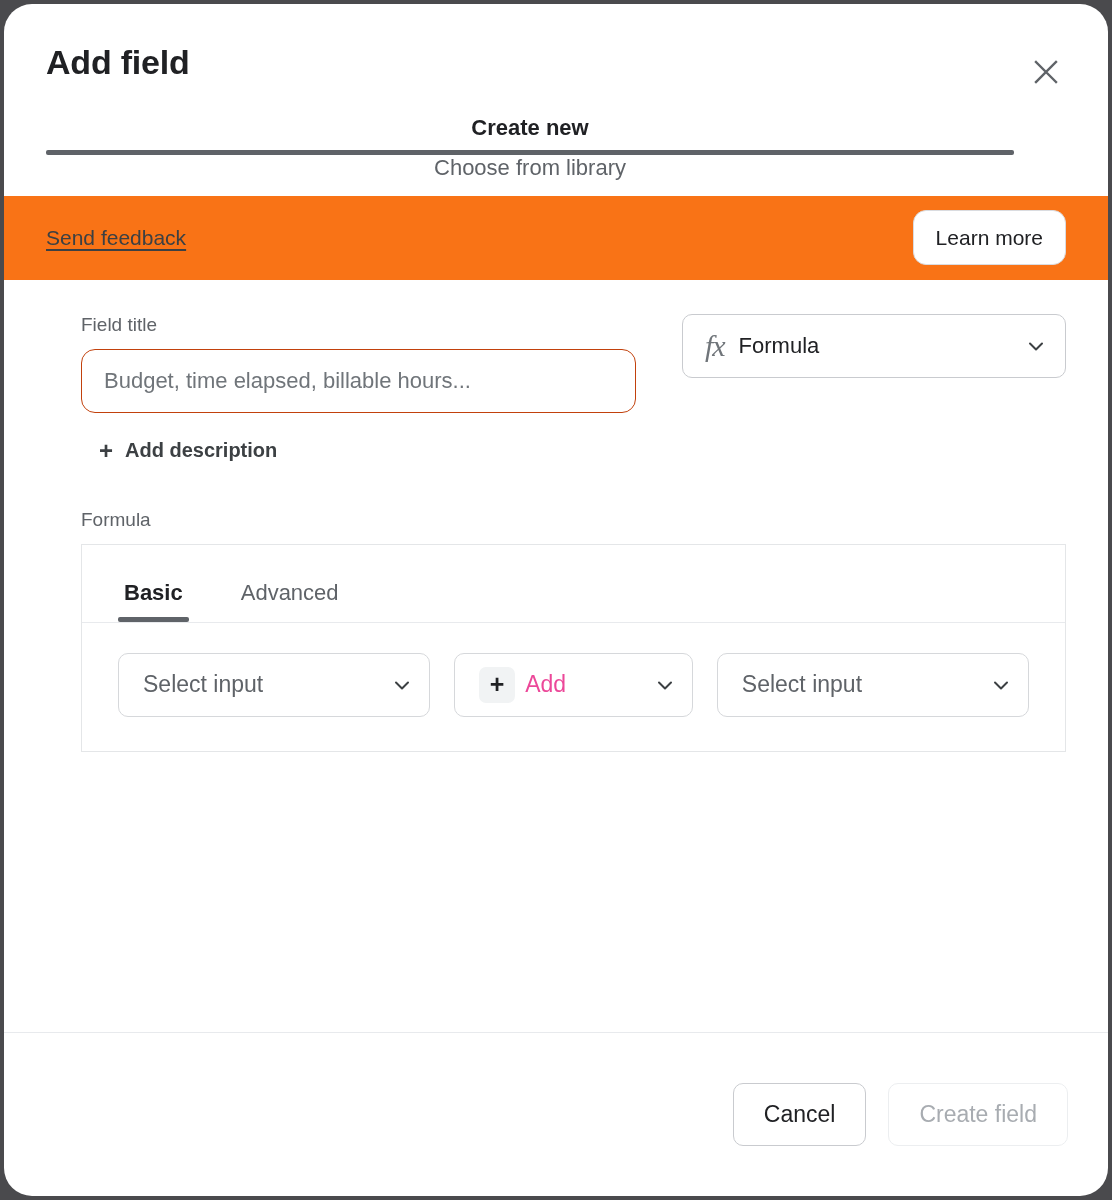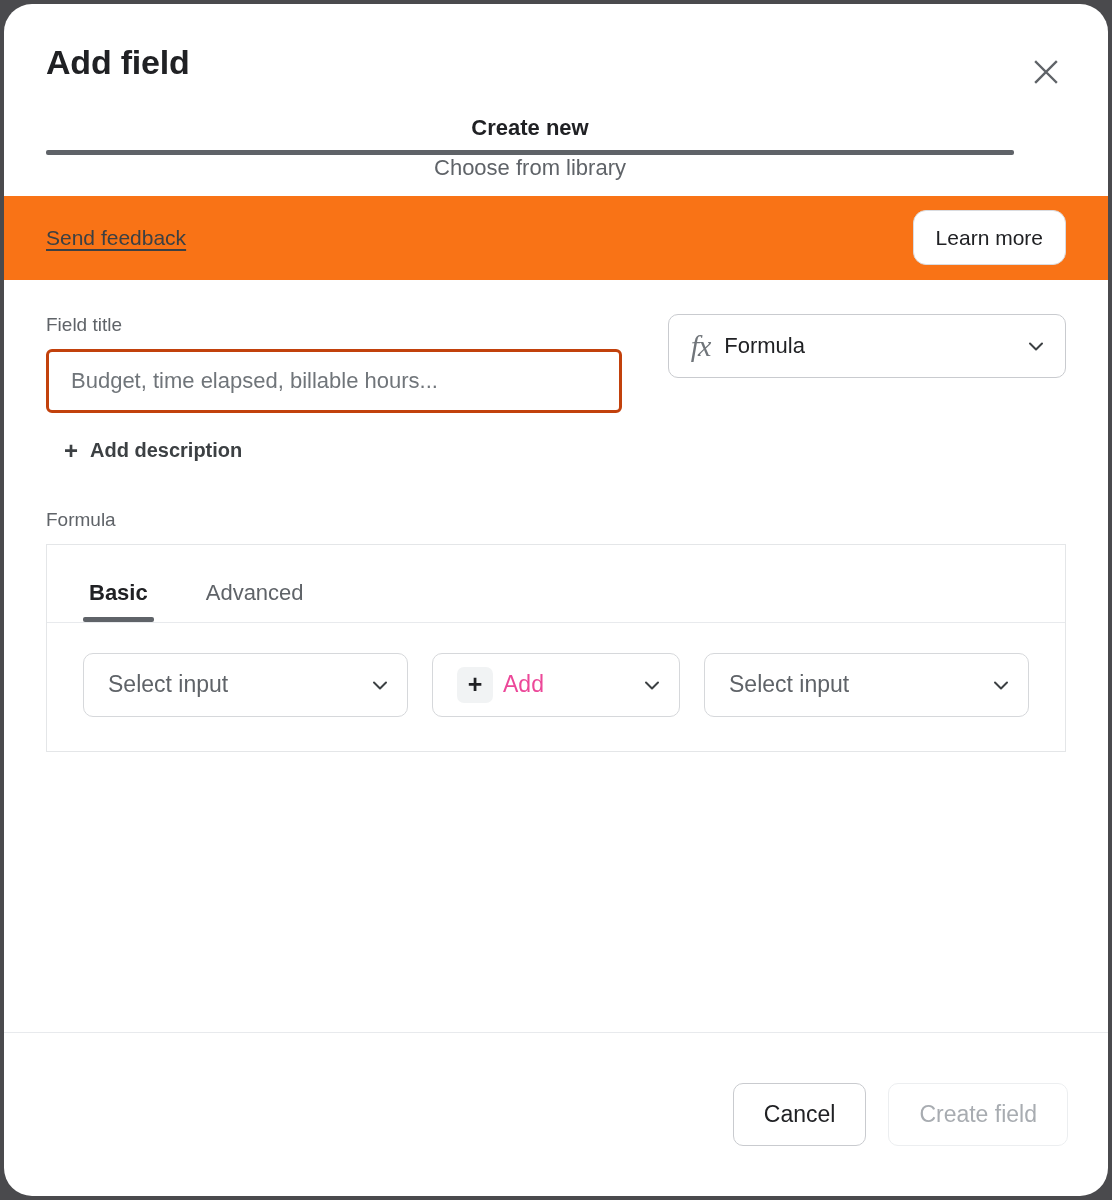--- a/index.html
+++ b/index.html
@@ -99,39 +99,40 @@
     color: #202124;
     padding: 14px 22px;
     cursor: pointer;
     font-family: "Liberation Sans", sans-serif;
     line-height: 1.2;
   }
 
   
   .modal-body {
     padding: 34px 42px 0 42px;
+    margin-left: 35px;
   }
   .row {
     display: flex;
     gap: 46px;
   }
   .col-left { width: 578px; }
   .col-right { width: 400px; }
 
   .field-label {
     font-size: 19px;
     color: #5f6368;
     margin-bottom: 13px;
     display: block;
   }
   .text-input {
     width: 100%;
     height: 64px;
-    border: 3px solid #c2410c;
-    border-radius: 6px;
+    border: 1px solid #c2410c;
+    border-radius: 14px;
     padding: 0 22px;
     font-size: 22px;
     color: #202124;
     font-family: "Liberation Sans", sans-serif;
     background: #fff;
     outline: none;
   }
   .text-input::placeholder { color: #70757a; }
 
   .select-box {

